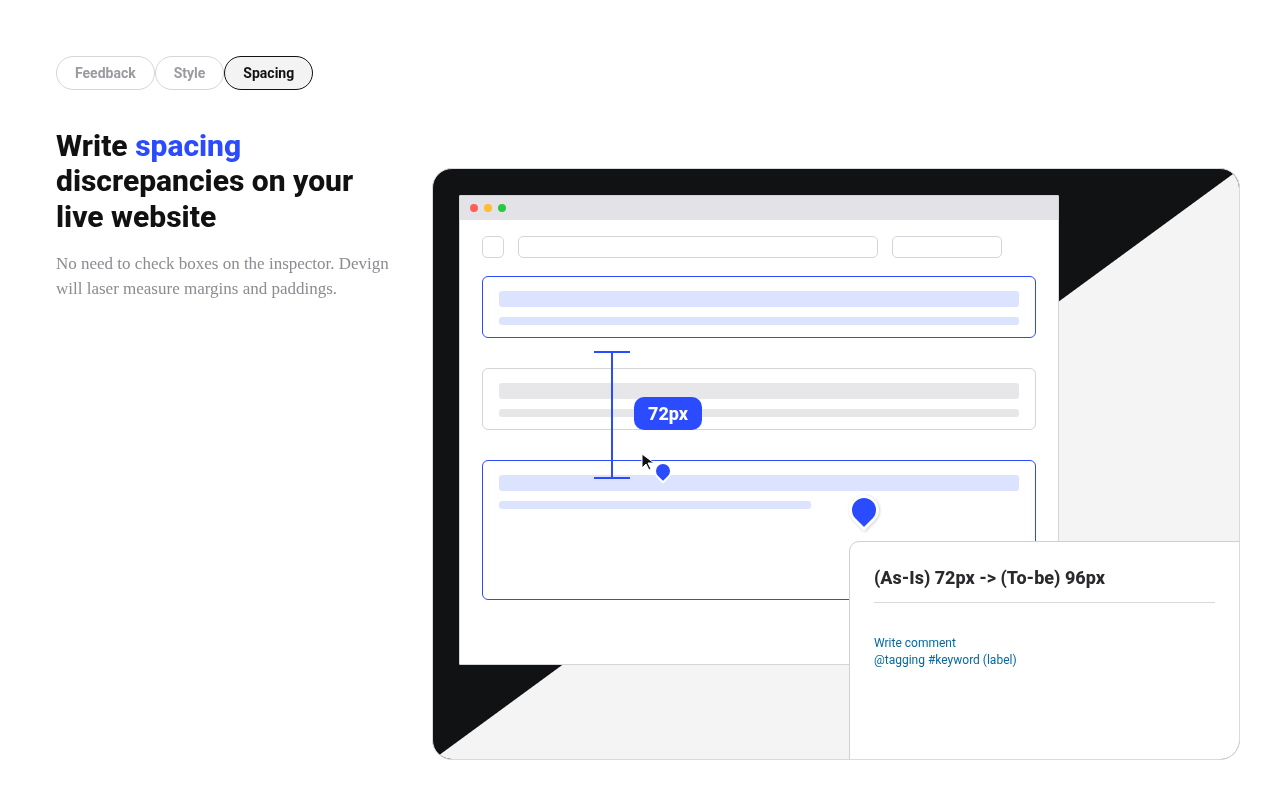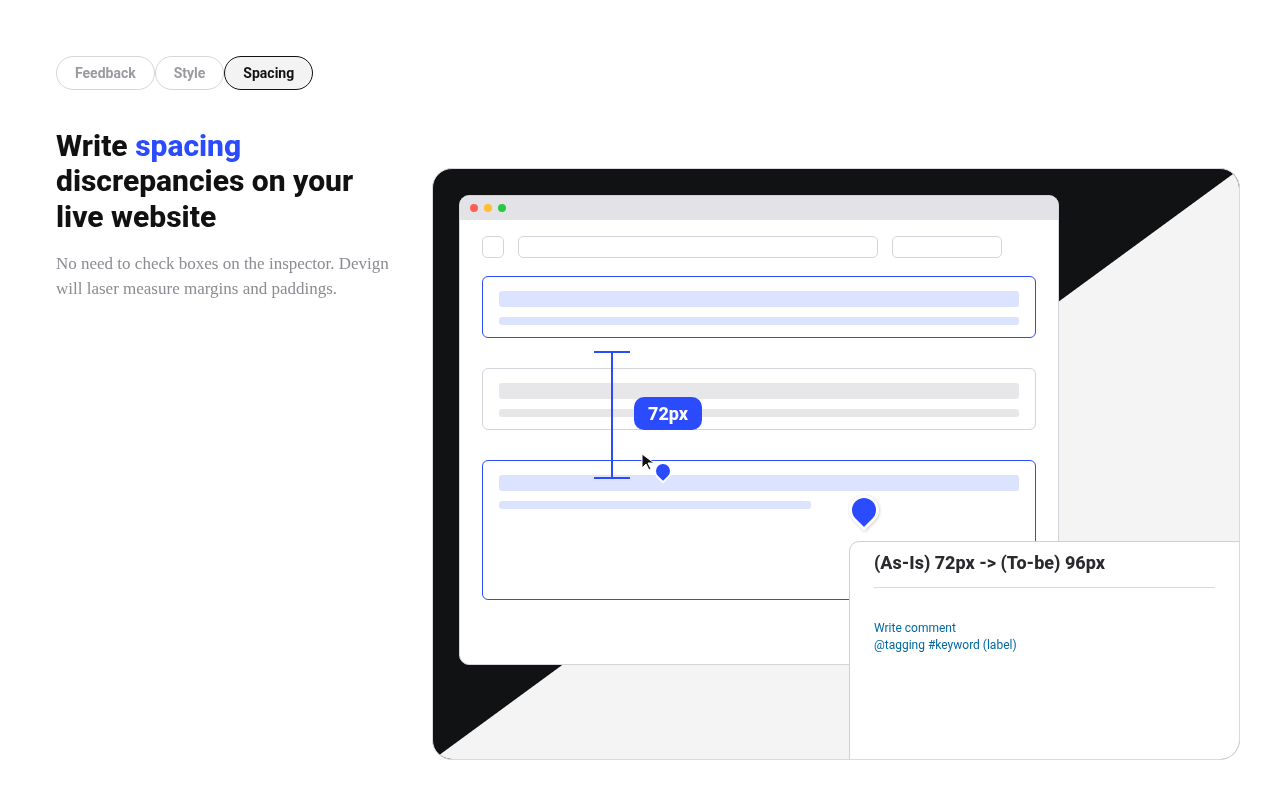--- a/index.html
+++ b/index.html
@@ -79,21 +79,21 @@
 
   
   .browser {
     position: absolute;
     left: 26px;
     top: 26px;
     width: 600px;
     height: 470px;
     background: #fff;
     border: 1px solid #d4d4da;
-    border-radius: 10px;
+    border-radius: 1px;
     overflow: hidden;
   }
   .browser-top {
     height: 24px;
     background: #e3e3e7;
     display: flex;
     align-items: center;
     gap: 6px;
     padding-left: 10px;
   }
@@ -200,21 +200,21 @@
   }
   .comment {
     position: absolute;
     left: 416px;
     top: 372px;
     right: -1px;
     bottom: -1px;
     background: #fff;
     border: 1px solid #cfcfd5;
     border-top-left-radius: 10px;
-    padding: 10px 24px;
+    padding: 25px 24px;
   }
   .comment .title {
     font-weight: 800;
     font-size: 18px;
     color: #2a2a2e;
     margin-bottom: 14px;
   }
   .comment hr {
     border: none;
     border-top: 1px solid #d8d8dd;

